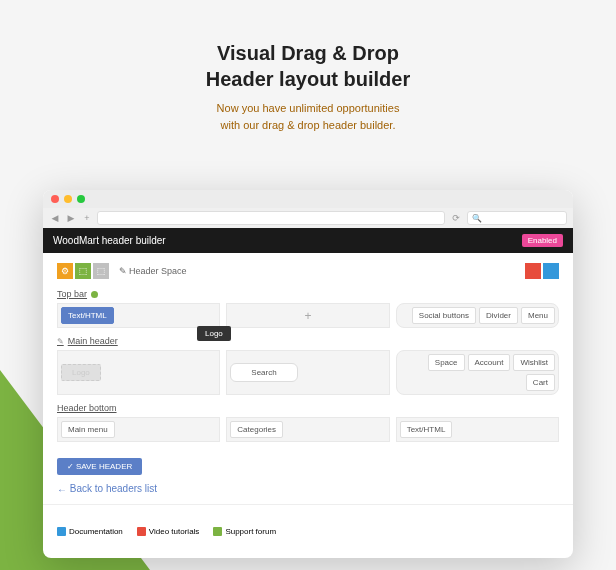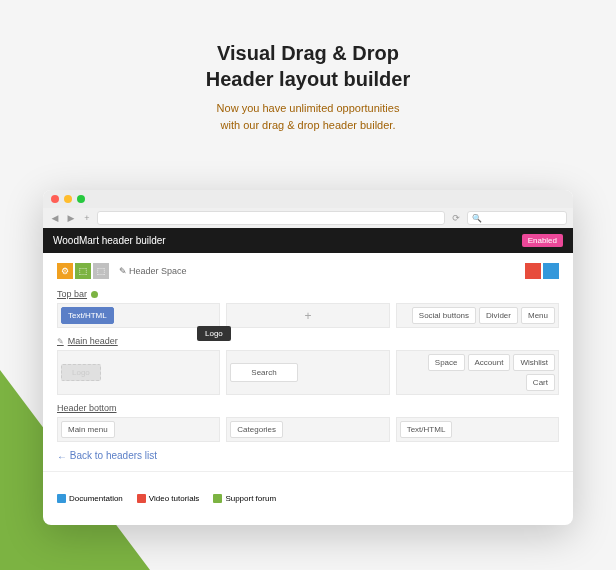--- a/index.html
+++ b/index.html
@@ -26,24 +26,24 @@
 .tb-orange { background: #f0a020; } .tb-green { background: #7cb342; } .tb-gray { background: #c0c0c0; }
 .header-base { font-size: 9px; color: #666; margin-left: 8px; }
 .tb-right { display: flex; gap: 2px; }
 .tb-red { background: #e74c3c; width: 16px; height: 16px; } .tb-blue { background: #3498db; width: 16px; height: 16px; }
 .section-label { font-size: 9px; color: #555; margin: 6px 0 4px; display: flex; align-items: center; gap: 4px; text-decoration: underline; }
 .green-dot { width: 7px; height: 7px; background: #7cb342; border-radius: 50%; }
 .edit-icon { font-size: 8px; color: #999; }
 .row-grid { display: flex; gap: 6px; margin-bottom: 8px; }
 .col { flex: 1; background: #f4f4f4; border: 1px solid #e8e8e8; padding: 3px; min-height: 22px; display: flex; gap: 3px; flex-wrap: wrap; align-items: center; justify-content: flex-start; }
 .col.center { justify-content: center; }
-.col.right { justify-content: flex-end; }
+.col.right { justify-content: flex-end; border-radius: 8px; }
 .block { background: #fff; border: 1px solid #ddd; font-size: 8px; color: #555; padding: 3px 6px; border-radius: 2px; white-space: nowrap; }
 .block.highlight { background: #5b7fc7; color: #fff; border-color: #5b7fc7; }
-.block.search { padding: 4px 20px; }
+.block.search { padding: 4px 20px; border-radius: 6px; }
 .plus-btn { font-size: 12px; color: #aaa; }
 .drag-logo { position: absolute; background: #333; color: #fff; font-size: 8px; padding: 3px 8px; border-radius: 2px; z-index: 10; }
 .save-btn { background: #5b7fc7; color: #fff; font-size: 8px; padding: 4px 10px; border: none; border-radius: 2px; margin-top: 8px; }
 .back-link { font-size: 10px; color: #5b7fc7; margin-top: 8px; display: block; }
 .footer-links { border-top: 1px solid #eee; padding: 22px 14px; display: flex; gap: 14px; font-size: 8px; }
 .flink { display: flex; align-items: center; gap: 3px; }
 .fi { width: 9px; height: 9px; border-radius: 1px; }
 .fi-blue { background: #3498db; } .fi-red { background: #e74c3c; } .fi-green { background: #7cb342; }
 .ghost-block { background: #e0e0e0; border: 1px dashed #ccc; color: #ccc; padding: 3px 10px; font-size: 8px; border-radius: 2px; }
 </style>
@@ -147,20 +147,21 @@
         <span class="block">Main menu</span>
       </div>
       <div class="col">
         <span class="block">Categories</span>
       </div>
       <div class="col">
         <span class="block">Text/HTML</span>
       </div>
     </div>
 
+    <button class="save-btn">✓ SAVE HEADER</button>
     <a class="back-link">← Back to headers list</a>
   </div>
 
   <div class="footer-links">
     <span class="flink">
         <span class="fi fi-blue"></span>
         <span>Documentation</span>
       </span>
     <span class="flink">
         <span class="fi fi-red"></span>

